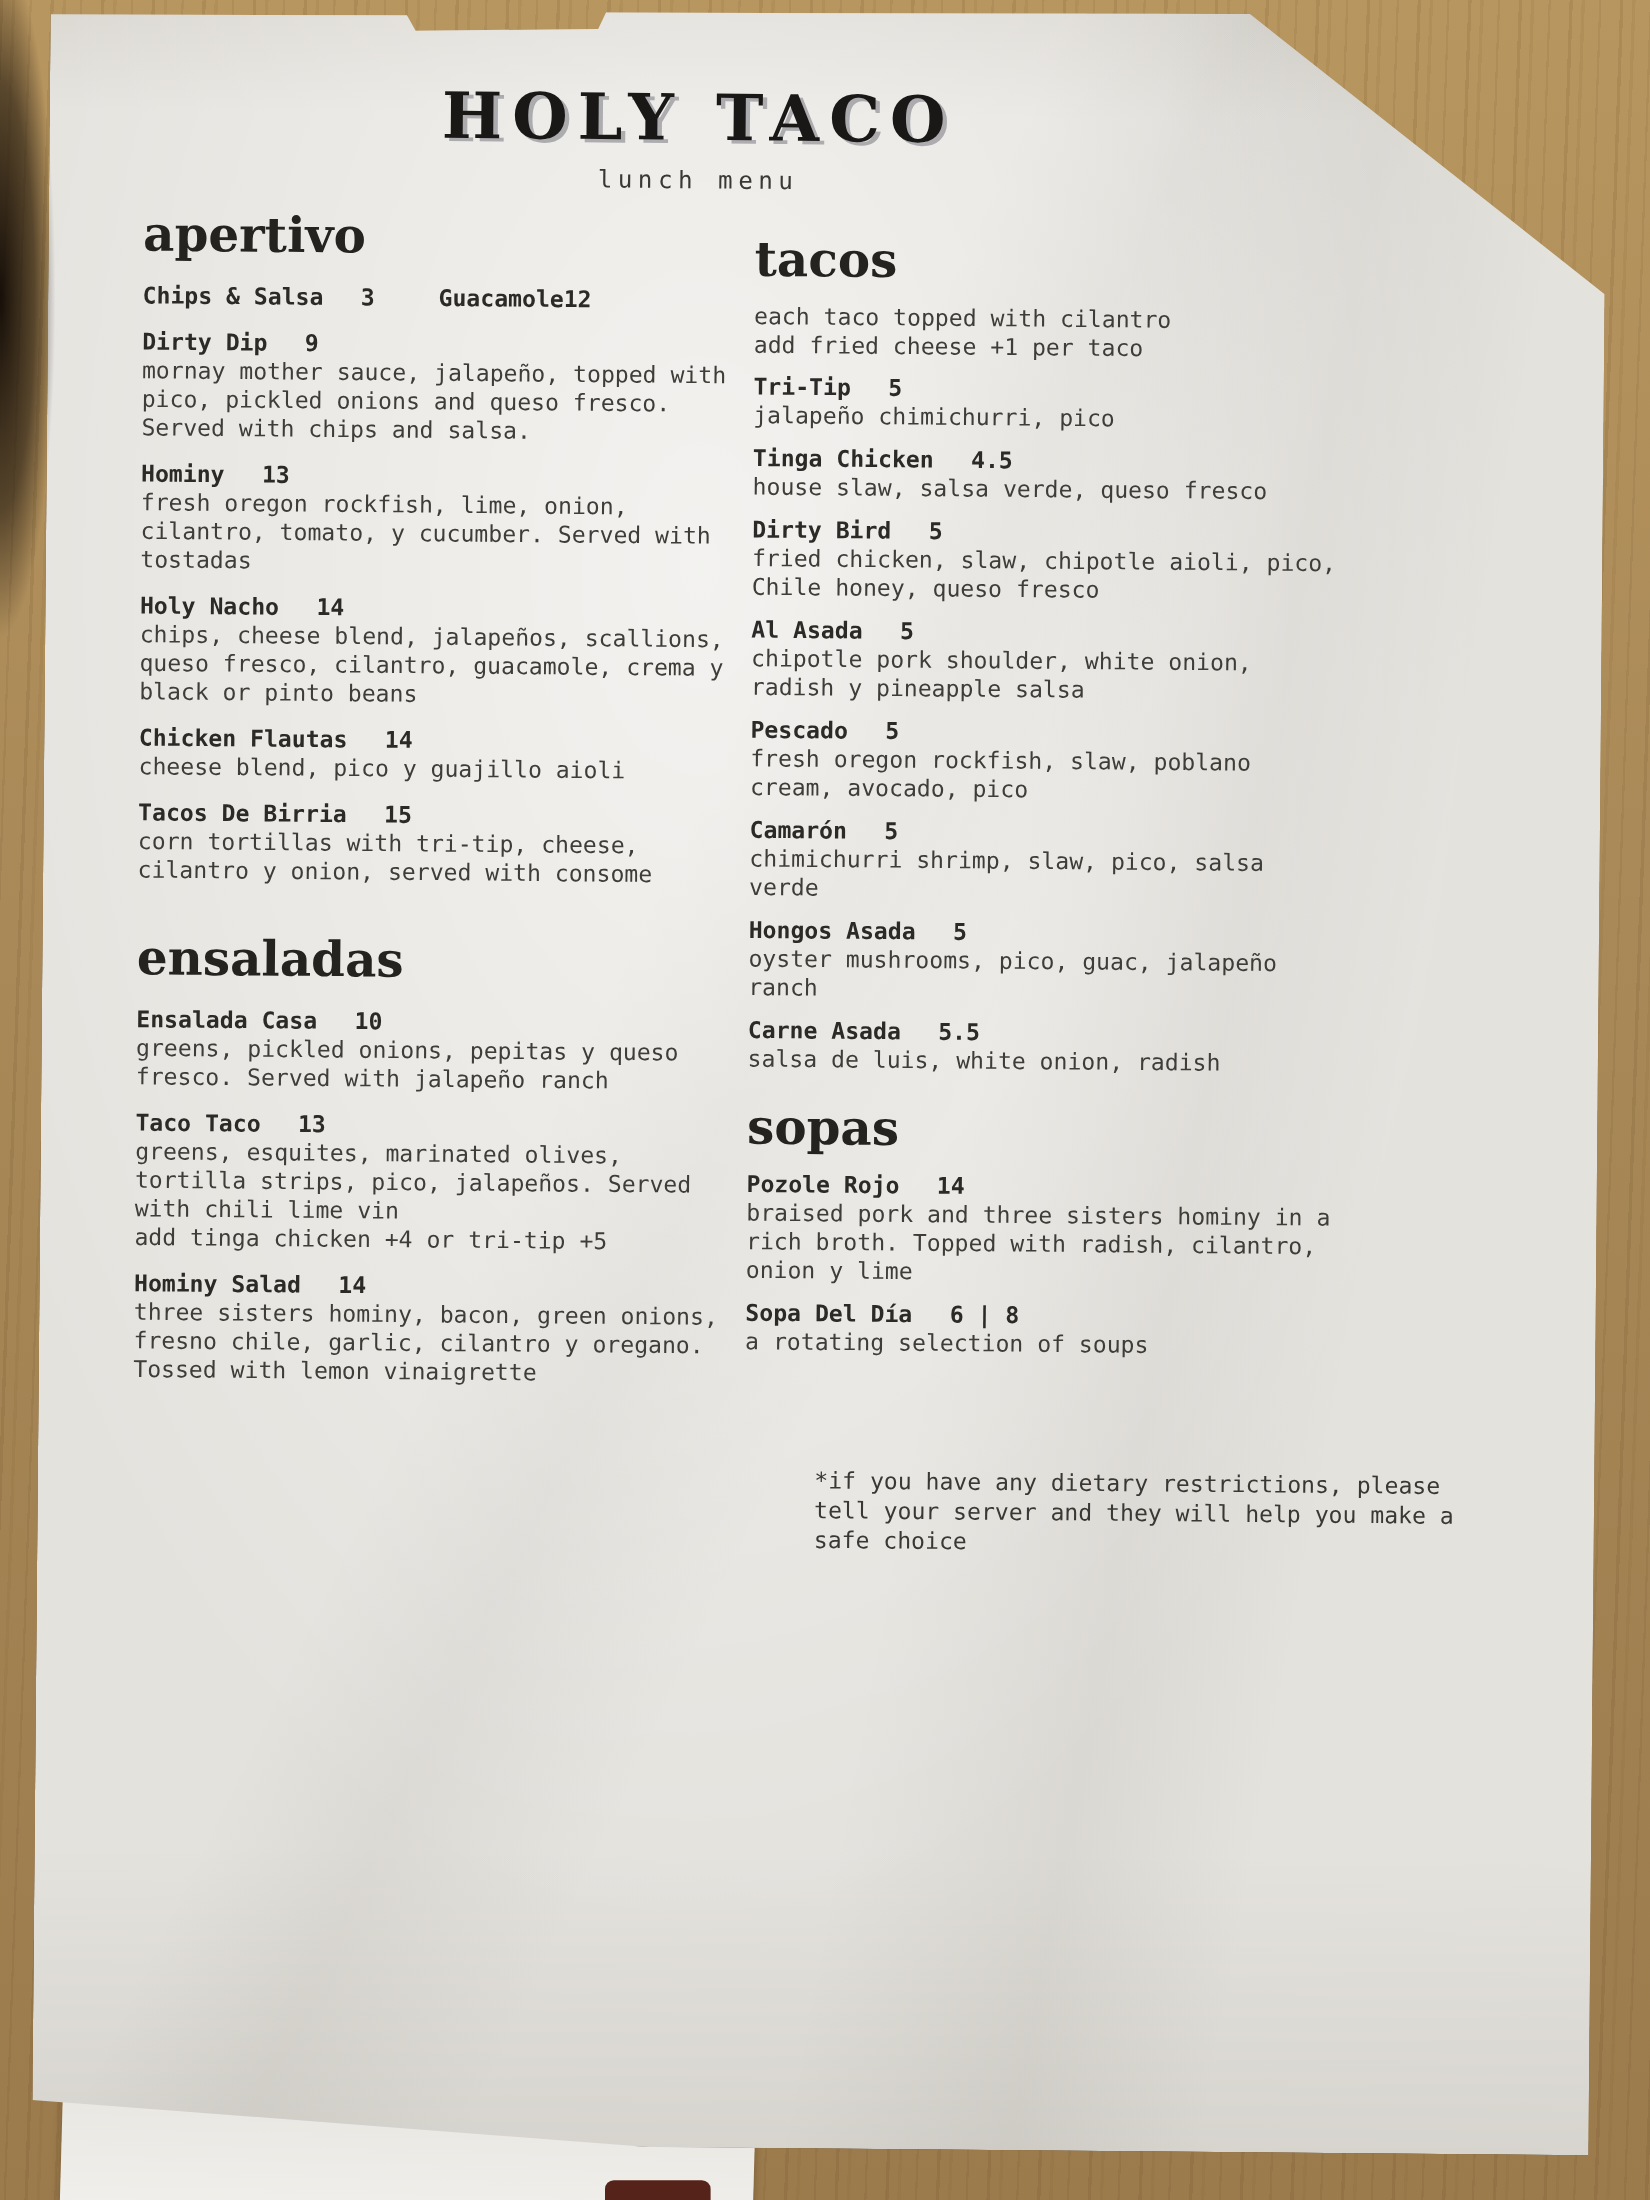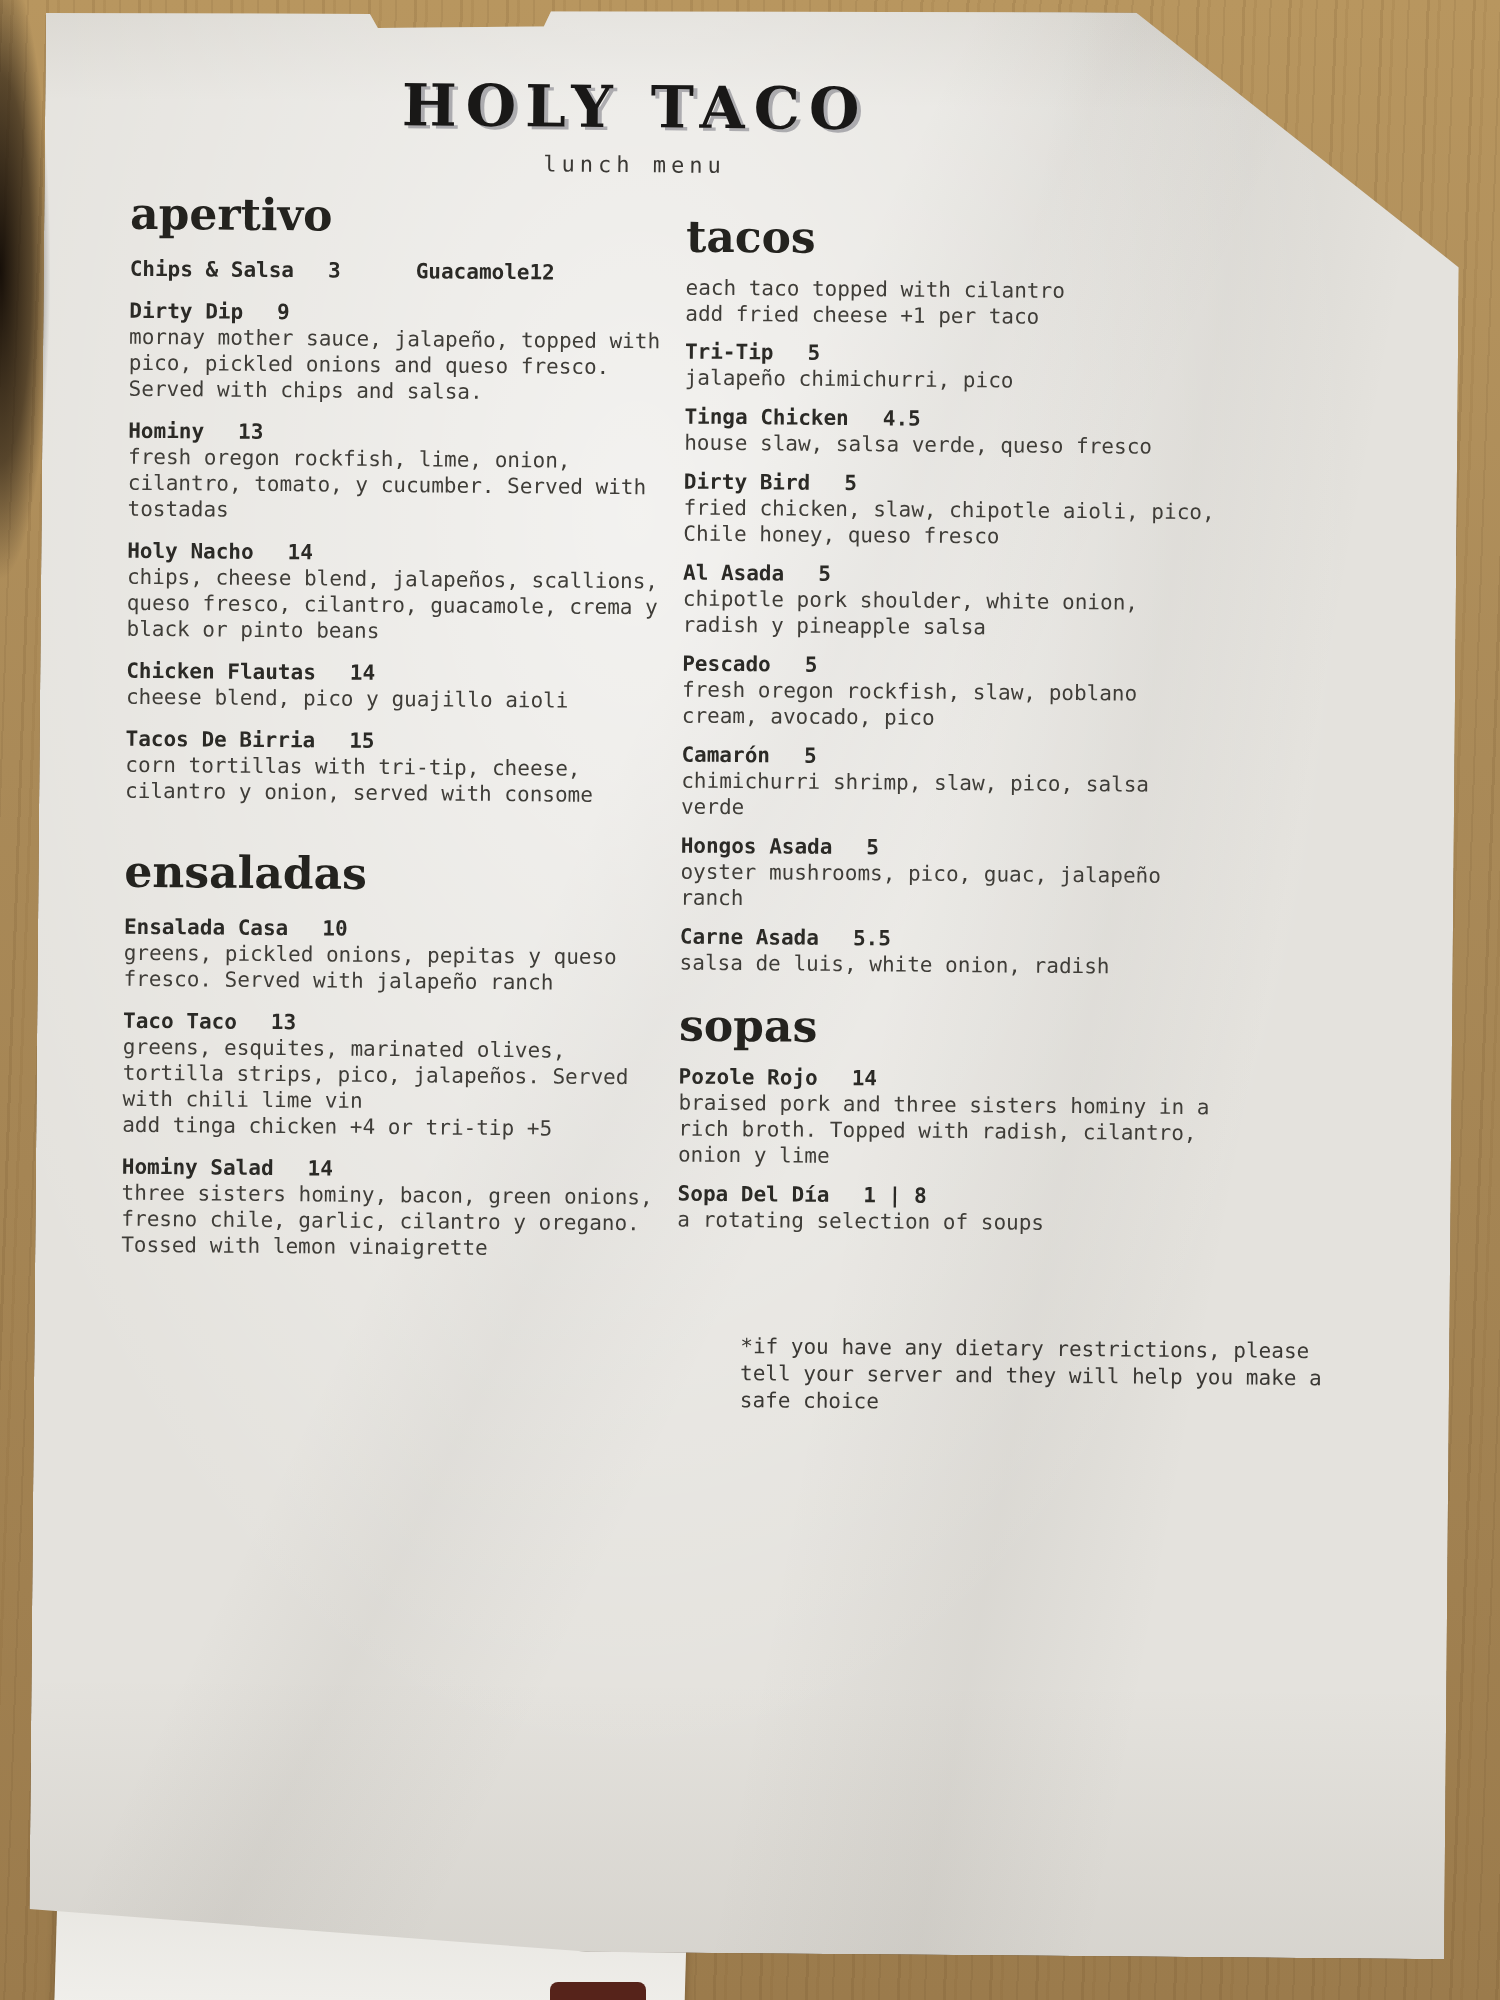--- a/index.html
+++ b/index.html
@@ -67,21 +67,21 @@
   #col-right .section-header{margin-bottom:16px;}
   #col-left .menu-section + .menu-section{margin-top:46px;}
   #col-right .menu-section + .menu-section{margin-top:28px;}
   .section-note{
     font-size:21px;line-height:26px;color:#3f3d38;margin-bottom:12px;white-space:pre-line;
   }
   .menu-item{margin-bottom:16px;}
   #col-right .menu-item{margin-bottom:13px;}
   .item-line{font-size:21px;line-height:26px;font-weight:700;color:#2b2a26;}
   .item-price{margin-left:34px;}
-  .item-name2{margin-left:75px;}
+  .item-name2{margin-left:58px;}
   .item-price2{}
   .item-desc{
     font-size:21px;line-height:26px;color:#3f3d38;white-space:pre-line;
   }
   .footnote{
     position:absolute;left:706px;top:1324px;width:592px;
     font-size:21px;line-height:27px;color:#3a3834;
   }
 </style>
 </head>
@@ -179,20 +179,20 @@
             <div class="item-desc">salsa de luis, white onion, radish</div>
           </div>
         </div>
         <div class="menu-section">
           <h2 class="section-header">sopas</h2>
           <div class="menu-item">
             <div class="item-line"><span class="item-name">Pozole Rojo</span><span class="item-price">14</span></div>
             <div class="item-desc">braised pork and three sisters hominy in a rich broth. Topped with radish, cilantro, onion y lime</div>
           </div>
           <div class="menu-item">
-            <div class="item-line"><span class="item-name">Sopa Del Día</span><span class="item-price">1 | 8</span></div>
+            <div class="item-line"><span class="item-name">Sopa Del Día</span><span class="item-price">6 | 8</span></div>
             <div class="item-desc">a rotating selection of soups</div>
           </div>
         </div>
       </div>
     <div class="footnote">*if you have any dietary restrictions, please tell your server and they will help you make a safe choice</div>
   </div>
 </div>
 
 </body></html>

